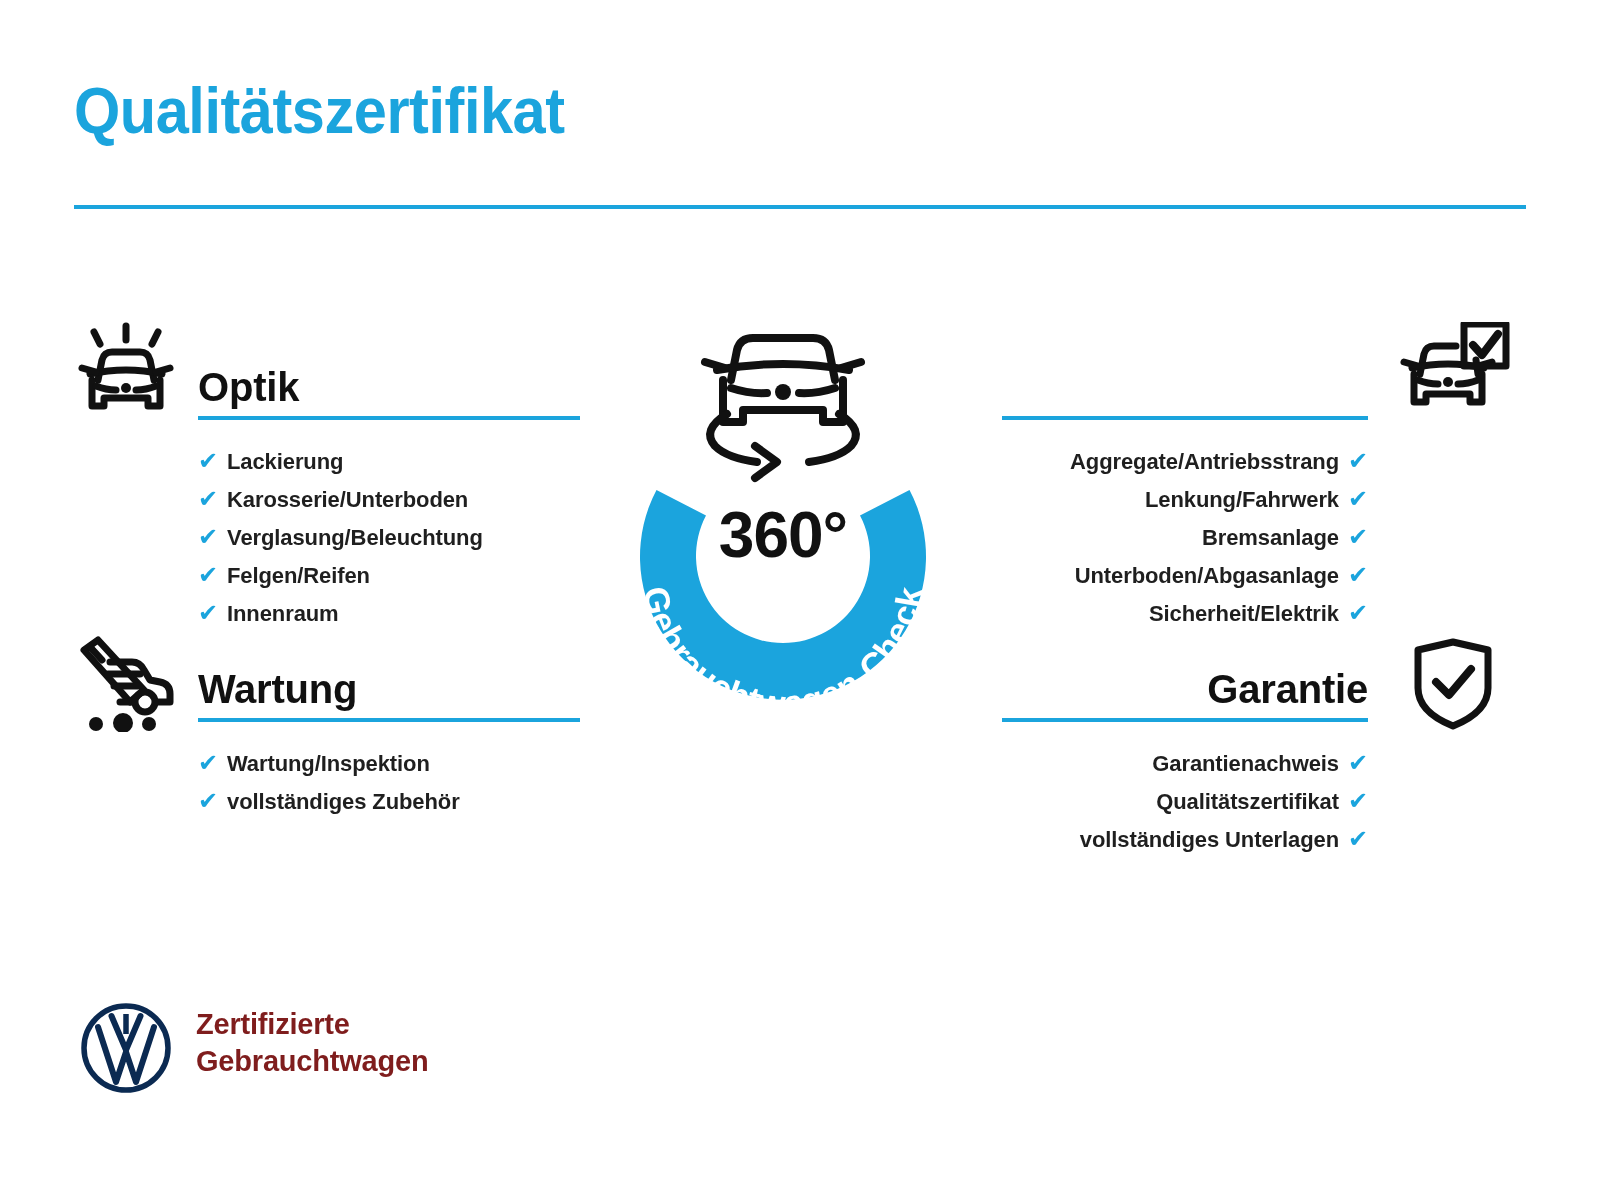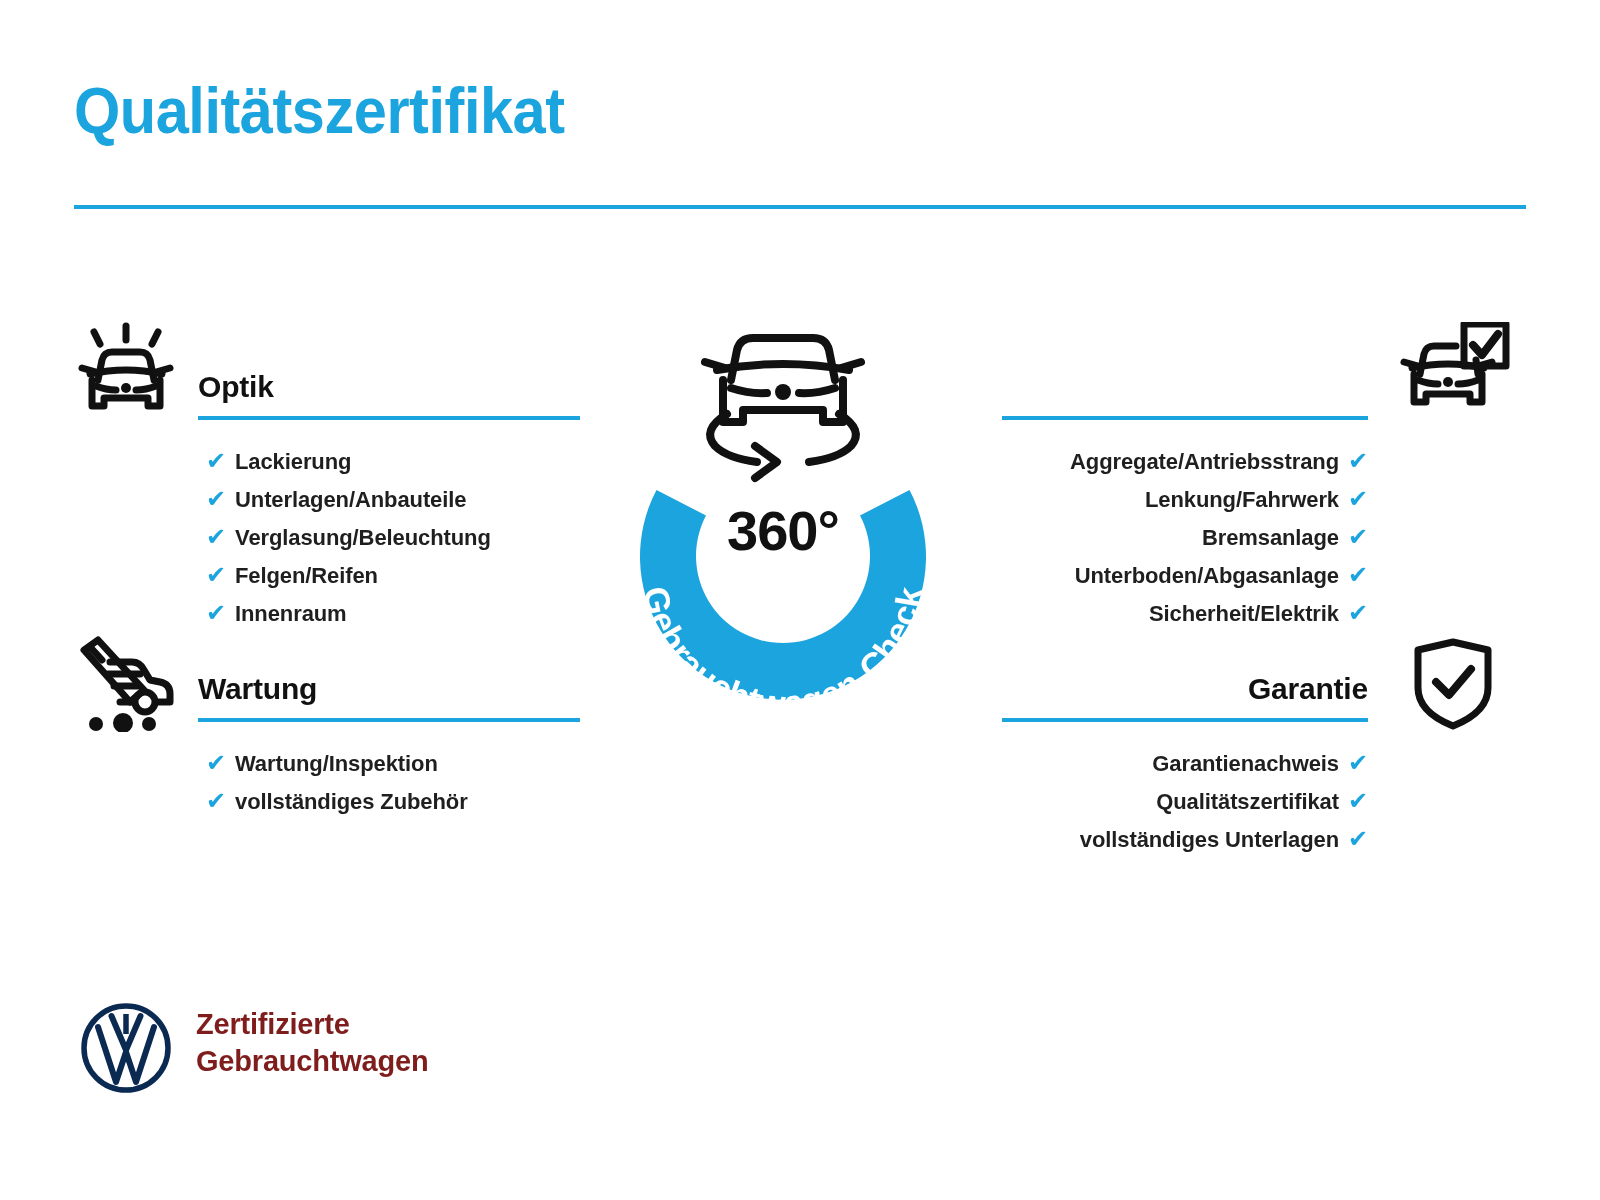--- a/index.html
+++ b/index.html
@@ -41,21 +41,21 @@
 
   
   .section {
     position: absolute;
   }
   .sec-head {
     position: relative;
     height: 52px;
   }
   .sec-title {
-    font-size: 30px;
+    font-size: 40px;
     font-weight: bold;
     color: #111111;
     letter-spacing: -0.2px;
     line-height: 38px;
     white-space: nowrap;
   }
   .sec-rule {
     position: absolute;
     left: 0;
     bottom: 0;
@@ -69,21 +69,20 @@
     padding: 0;
     margin-top: 22px;
   }
   ul.items li {
     font-size: 22px;
     font-weight: bold;
     line-height: 37px;
     color: #1f1f1f;
     white-space: nowrap;
     letter-spacing: -0.1px;
-    margin-left: 8px;
   }
   .chk {
     color: #1BA4DD;
     font-size: 24px;
     font-weight: bold;
   }
 
   
   .col-left .sec-title { text-align: left; }
   .col-left ul.items li { text-align: left; }
@@ -114,21 +113,21 @@
     top: 300px;
     width: 430px;
     height: 470px;
   }
   #badge-360 {
     position: absolute;
     left: 0;
     top: 198px;
     width: 430px;
     text-align: center;
-    font-size: 56px;
+    font-size: 64px;
     font-weight: bold;
     color: #111111;
     letter-spacing: -1px;
   }
 
   
   #brand {
     position: absolute;
     left: 78px;
     top: 1000px;
@@ -217,21 +216,21 @@
   </svg>
 </div>
 
 <div class="section col-left" id="sec-optik">
   <div class="sec-head">
     <div class="sec-title">Optik</div>
     <div class="sec-rule"></div>
   </div>
   <ul class="items">
     <li><span class="chk">✔</span><span>Lackierung</span></li>
-    <li><span class="chk">✔</span><span>Unterlagen/Anbauteile</span></li>
+    <li><span class="chk">✔</span><span>Karosserie/Unterboden</span></li>
     <li><span class="chk">✔</span><span>Verglasung/Beleuchtung</span></li>
     <li><span class="chk">✔</span><span>Felgen/Reifen</span></li>
     <li><span class="chk">✔</span><span>Innenraum</span></li>
   </ul>
 </div>
 
 <div class="section col-left" id="sec-wartung">
   <div class="sec-head">
     <div class="sec-title">Wartung</div>
     <div class="sec-rule"></div>

